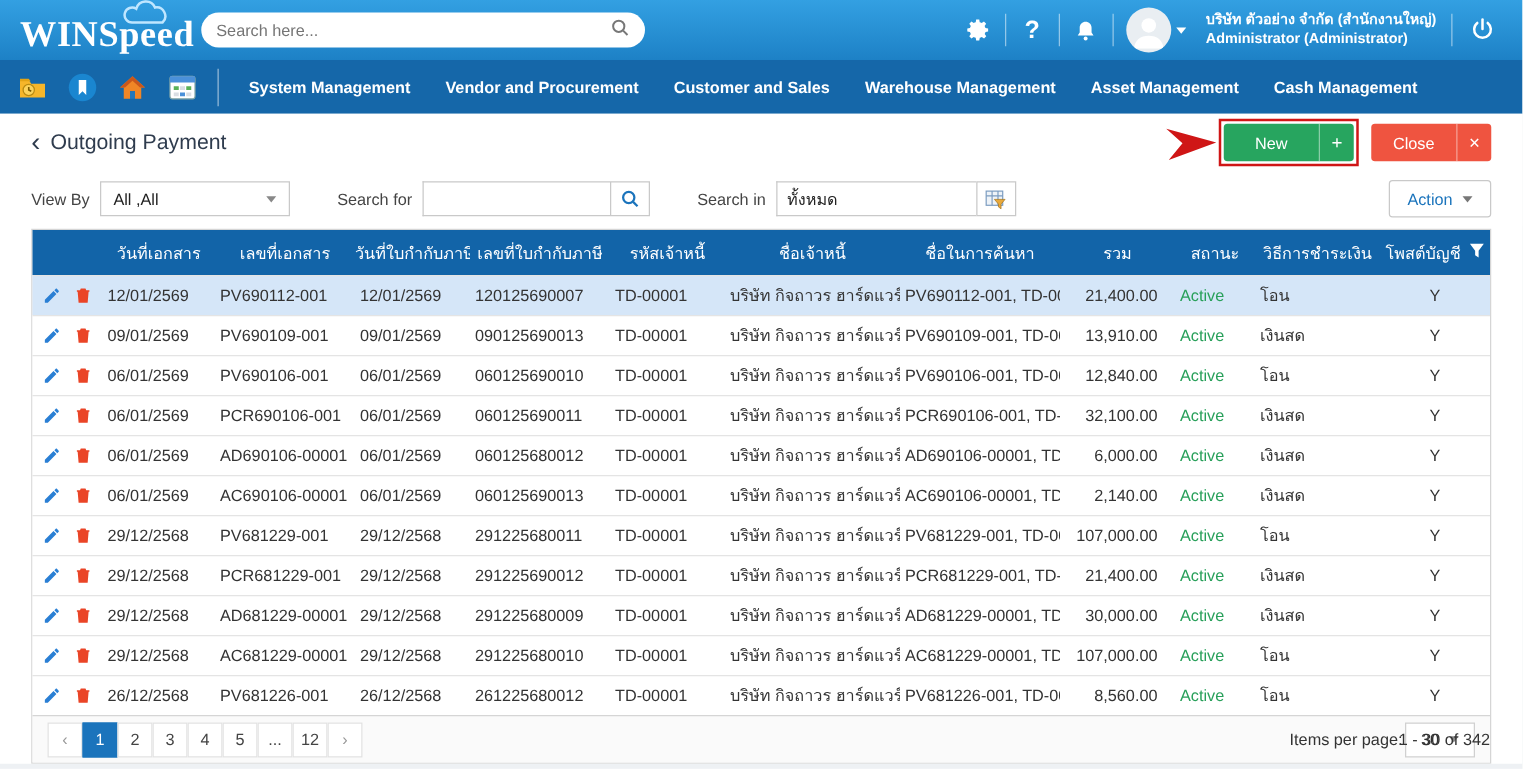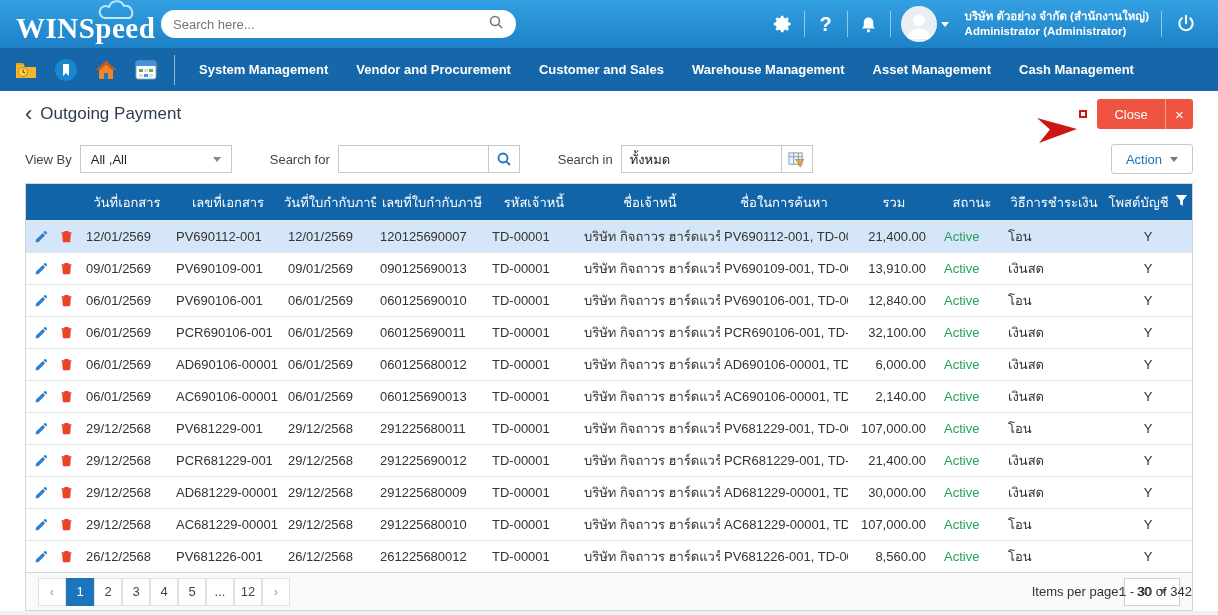--- a/index.html
+++ b/index.html
@@ -197,20 +197,24 @@
 
   <div class="title-row">
     <span class="back">‹</span>
     <span class="page-title">Outgoing Payment</span>
     <div class="title-btns">
       <span class="new-wrap">
         <span class="annot-arrow">
           <svg width="44" height="34" viewBox="0 0 44 34">
               <path d="M2 5 L42 16 L4 30 L15 16.5 Z" fill="#cf1616"></path>
             </svg>
+        </span>
+        <span class="btn-split btn-new">
+          <span class="btn-main">New</span>
+          <span class="btn-aux">+</span>
         </span>
       </span>
       <span class="btn-split btn-close">
         <span class="btn-main">Close</span>
         <span class="btn-aux">×</span>
       </span>
     </div>
   </div>
 
   <div class="filter-row">

